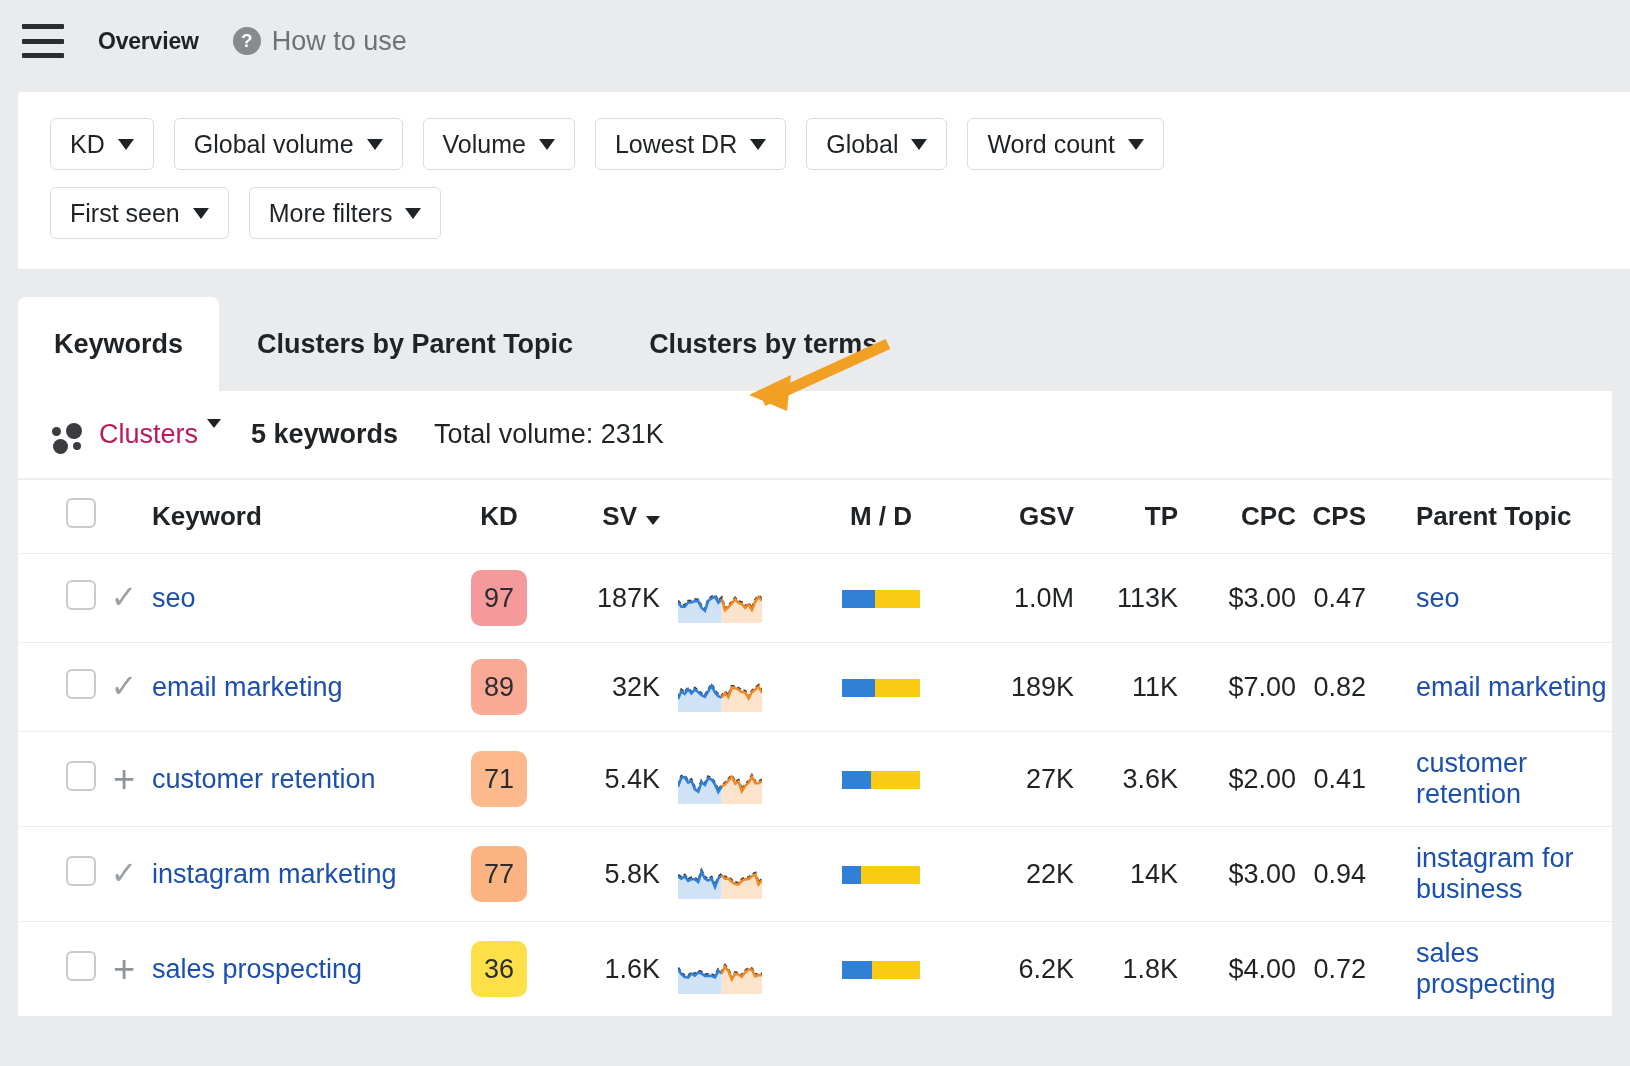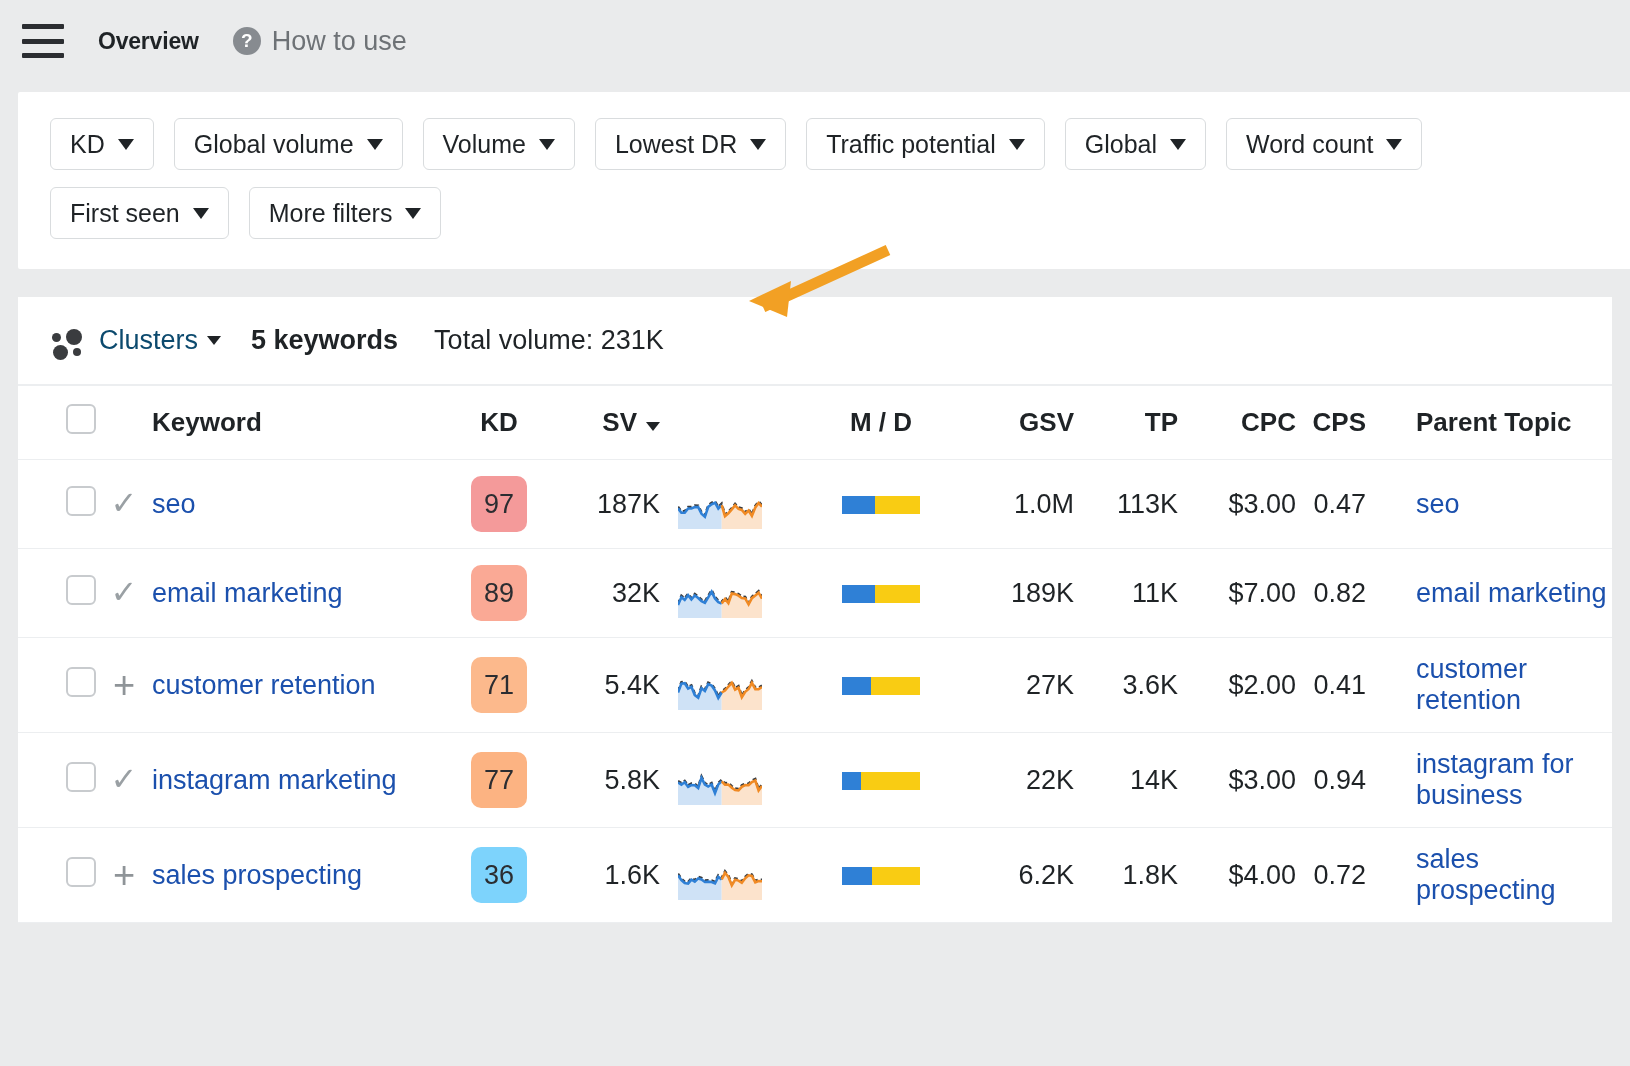--- a/index.html
+++ b/index.html
@@ -118,21 +118,21 @@
   }
   .cluster-icon i {
     position: absolute; background: #3a3c3f; border-radius: 50%;
     display: block;
   }
   .cluster-icon i.a { width: 9px;  height: 9px;  left: 1px;  top: 9px; }
   .cluster-icon i.b { width: 16px; height: 16px; left: 15px; top: 5px; }
   .cluster-icon i.c { width: 15px; height: 15px; left: 2px;  top: 21px; }
   .cluster-icon i.d { width: 8px;  height: 8px;  left: 22px; top: 24px; }
 
-  .subbar-clusters { font-size: 27px; color: #0c4a6e; cursor: pointer; display:flex; align-items:center; }
+  .subbar-clusters { font-size: 27px; color: #be185d; cursor: pointer; display:flex; align-items:flex-start; }
   .subbar-count { font-size: 27px; font-weight: bold; color: #1f2326; margin-left: 30px; }
   .subbar-total { font-size: 27px; color: #1f2326; margin-left: 36px; }
 
   
   .arrow-anno {
     position: absolute;
     left: 705px; top: -52px;
     width: 170px; height: 80px;
     pointer-events: none;
   }
@@ -217,24 +217,20 @@
     </div>
     <div class="fbtn">
       <span>Volume</span>
       <i class="caret"></i>
     </div>
     <div class="fbtn">
       <span>Lowest DR</span>
       <i class="caret"></i>
     </div>
     <div class="fbtn">
-      <span>Traffic potential</span>
-      <i class="caret"></i>
-    </div>
-    <div class="fbtn">
       <span>Global</span>
       <i class="caret"></i>
     </div>
     <div class="fbtn">
       <span>Word count</span>
       <i class="caret"></i>
     </div>
   </div>
   <div class="filter-row">
     <div class="fbtn">
@@ -243,20 +239,31 @@
     </div>
     <div class="fbtn">
       <span>More filters</span>
       <i class="caret"></i>
     </div>
   </div>
 </div>
 
 <div class="card-wrap">
 
+  <div class="tabs">
+    <div class="tab active">
+      <span>Keywords</span>
+    </div>
+    <div class="tab">
+      <span>Clusters by Parent Topic</span>
+    </div>
+    <div class="tab">
+      <span>Clusters by terms</span>
+    </div>
+  </div>
 
   <div class="panel">
 
     <div class="subbar">
       <div class="cluster-icon">
         <i class="a"></i>
         <i class="b"></i>
         <i class="c"></i>
         <i class="d"></i>
       </div>
@@ -392,21 +399,21 @@
             <td class="col-gsv">22K</td>
             <td class="col-tp">14K</td>
             <td class="col-cpc">$3.00</td>
             <td class="col-cps">0.94</td>
             <td class="l col-pt"><a class="kwlink">instagram for business</a></td>
           </tr>
           <tr>
             <td class="l col-cb"><span class="cb"></span></td>
             <td class="c col-mk"><span class="mark plus">+</span></td>
             <td class="l col-kw"><a class="kwlink">sales prospecting</a></td>
-            <td class="c col-kd"><span class="kdbadge" style="background:#7dd3fc">36</span></td>
+            <td class="c col-kd"><span class="kdbadge" style="background:#fde047">36</span></td>
             <td class="col-sv">1.6K</td>
             <td class="c col-md">
               <svg class="spark" width="84" height="50" viewBox="0 0 84 50">
                 <path d="M0.0 50 L0.0 25.2 L3.4 30.2 L6.7 33.1 L10.1 33.7 L13.4 29.7 L16.8 31.6 L20.2 28.4 L23.5 29.4 L26.9 32.0 L30.2 31.6 L33.6 32.0 L37.0 33.3 L40.3 26.9 L43.7 29.4 L43.7 50 Z" fill="#cfe2f6"></path>
                 <path d="M43.7 50 L43.7 29.4 L47.0 22.8 L50.4 27.0 L53.8 35.3 L57.1 29.8 L60.5 30.6 L63.8 32.7 L67.2 28.3 L70.6 25.3 L73.9 26.0 L77.3 32.3 L80.6 31.1 L84.0 31.2 L84.0 50 Z" fill="#fce3cc"></path>
                 <path d="M0.0 23.7 L3.4 28.7 L6.7 31.6 L10.1 32.2 L13.4 28.2 L16.8 30.1 L20.2 26.9 L23.5 27.9 L26.9 30.5 L30.2 30.1 L33.6 30.5 L37.0 31.8 L40.3 25.4 L43.7 27.9 L47.0 21.3 L50.4 25.5 L53.8 33.8 L57.1 28.3 L60.5 29.1 L63.8 31.2 L67.2 26.8 L70.6 23.8 L73.9 24.5 L77.3 30.8 L80.6 29.6 L84.0 29.7" stroke="#3a3c3f" stroke-width="2.4" fill="none" stroke-dasharray="4 3"></path>
                 <path d="M0.0 25.2 L3.4 30.2 L6.7 33.1 L10.1 33.7 L13.4 29.7 L16.8 31.6 L20.2 28.4 L23.5 29.4 L26.9 32.0 L30.2 31.6 L33.6 32.0 L37.0 33.3 L40.3 26.9 L43.7 29.4" stroke="#2f80d6" stroke-width="2.6" fill="none"></path>
                 <path d="M43.7 29.4 L47.0 22.8 L50.4 27.0 L53.8 35.3 L57.1 29.8 L60.5 30.6 L63.8 32.7 L67.2 28.3 L70.6 25.3 L73.9 26.0 L77.3 32.3 L80.6 31.1 L84.0 31.2" stroke="#f08a24" stroke-width="2.6" fill="none"></path>
               </svg>
             </td>

